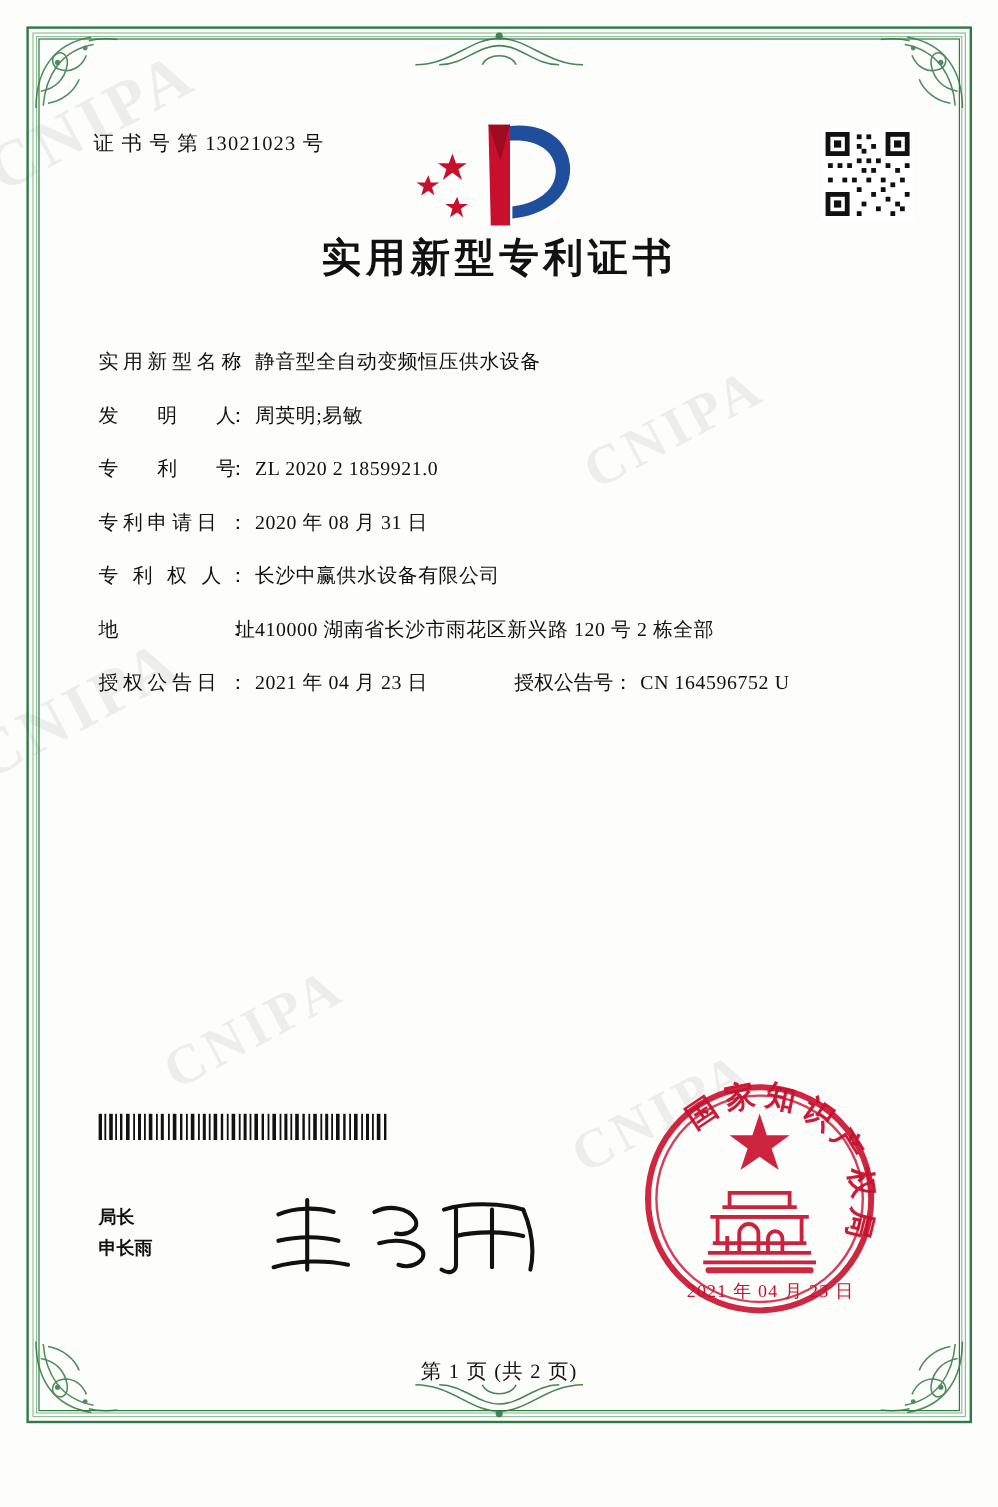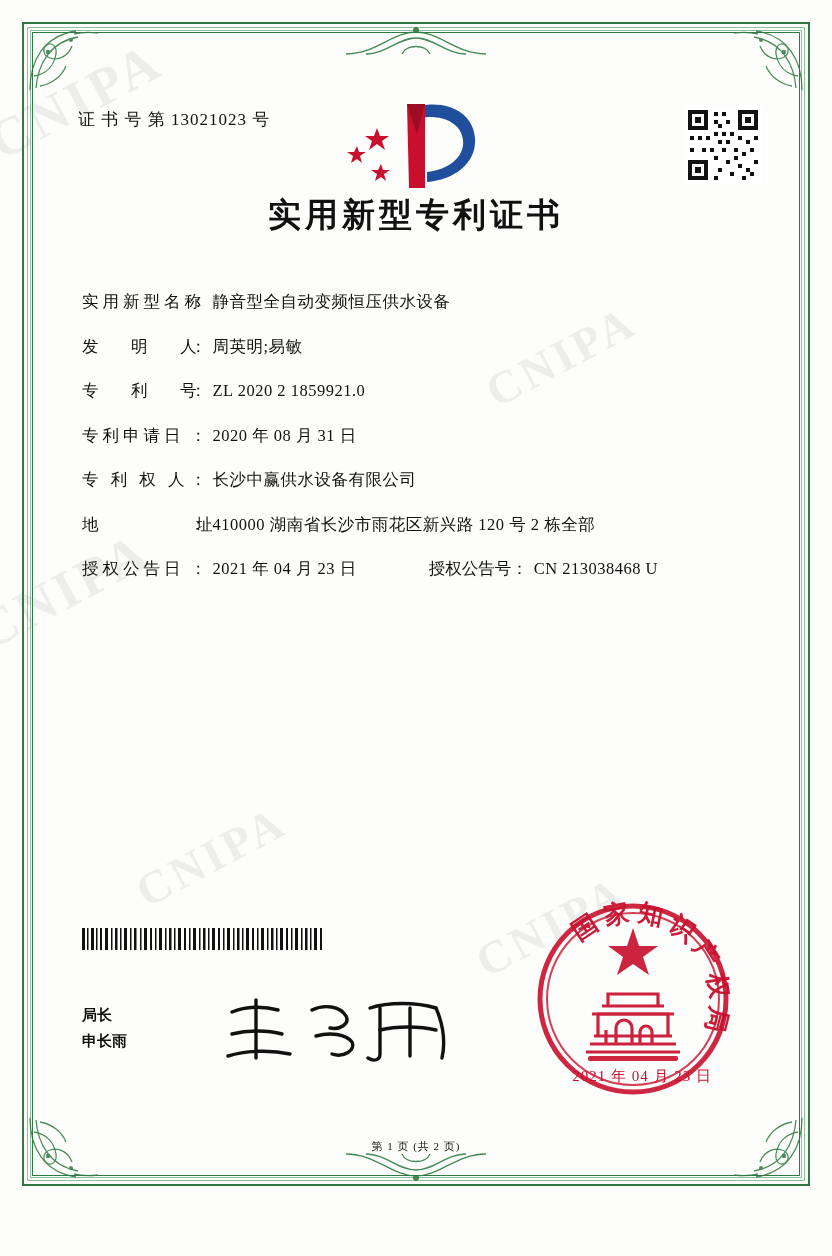--- a/index.html
+++ b/index.html
@@ -231,21 +231,21 @@
     letter-spacing: 1px;
     font-family: "Liberation Serif", serif;
   }
 
   .page-no {
     position: absolute;
     left: 0;
     right: 0;
     bottom: -8px;
     text-align: center;
-    font-size: 11px;
+    font-size: 17px;
     letter-spacing: 1px;
   }
 
   .footer-note {
     position: absolute;
     left: 0;
     right: 0;
     bottom: 24px;
     text-align: center;
     font-size: 16px;
@@ -442,21 +442,21 @@
         <span class="field-value">410000 湖南省长沙市雨花区新兴路 120 号 2 栋全部</span>
       </div>
 
       <div class="field-row two-col">
         <span class="field-label sp3">授权公告日</span>
         <span class="field-colon">：</span>
         <span class="field-value">2021 年 04 月 23 日</span>
         <span class="second">
           <span class="field-label">授权公告号</span>
           <span class="field-colon">：</span>
-          <span class="field-value">CN 213038468 U</span>
+          <span class="field-value">CN 164596752 U</span>
         </span>
       </div>
 
     </div>
 
 
     <div class="barcode">
       <svg viewBox="0 0 250 22" width="250" height="22" preserveAspectRatio="none">
         <g fill="#111">
           <rect x="0" y="0" width="3" height="22"></rect>

